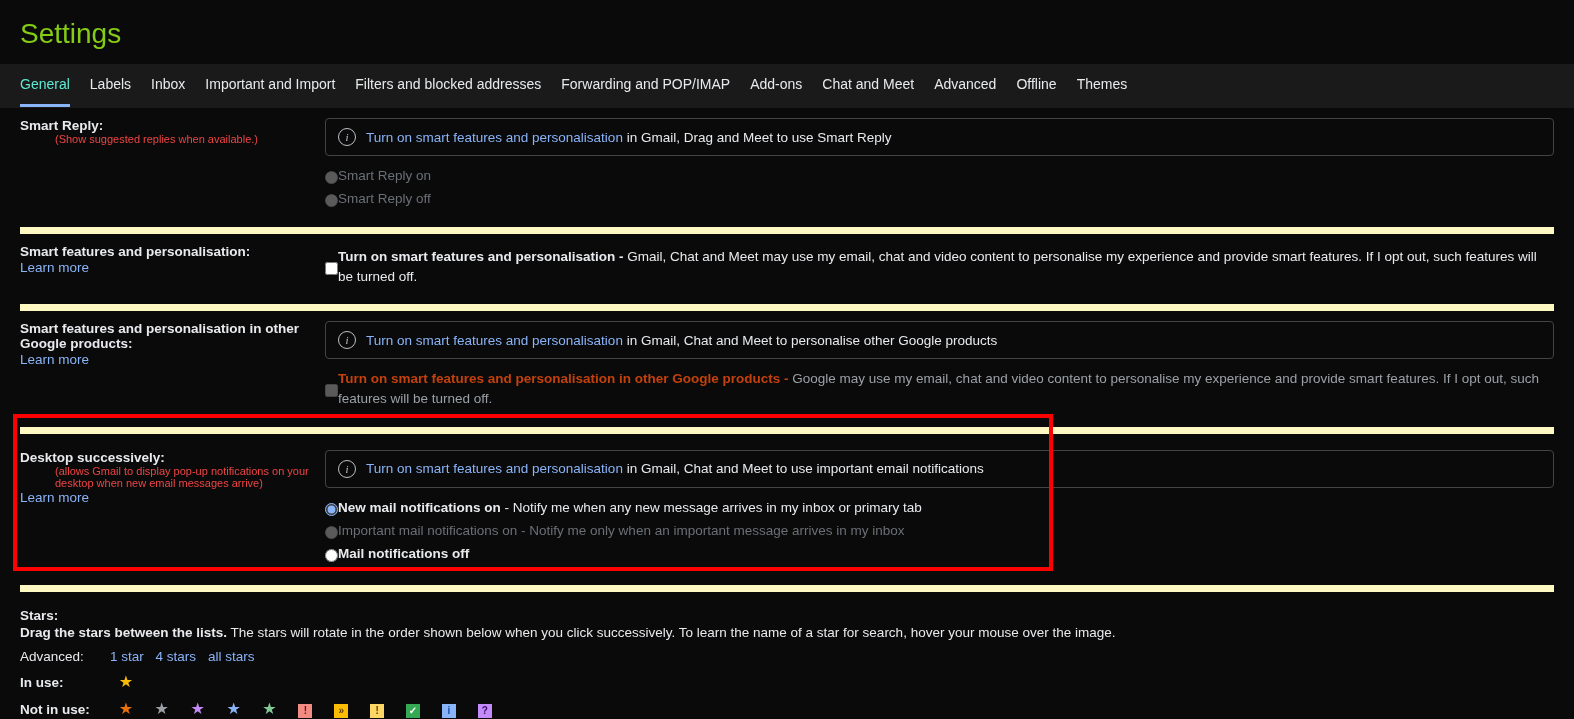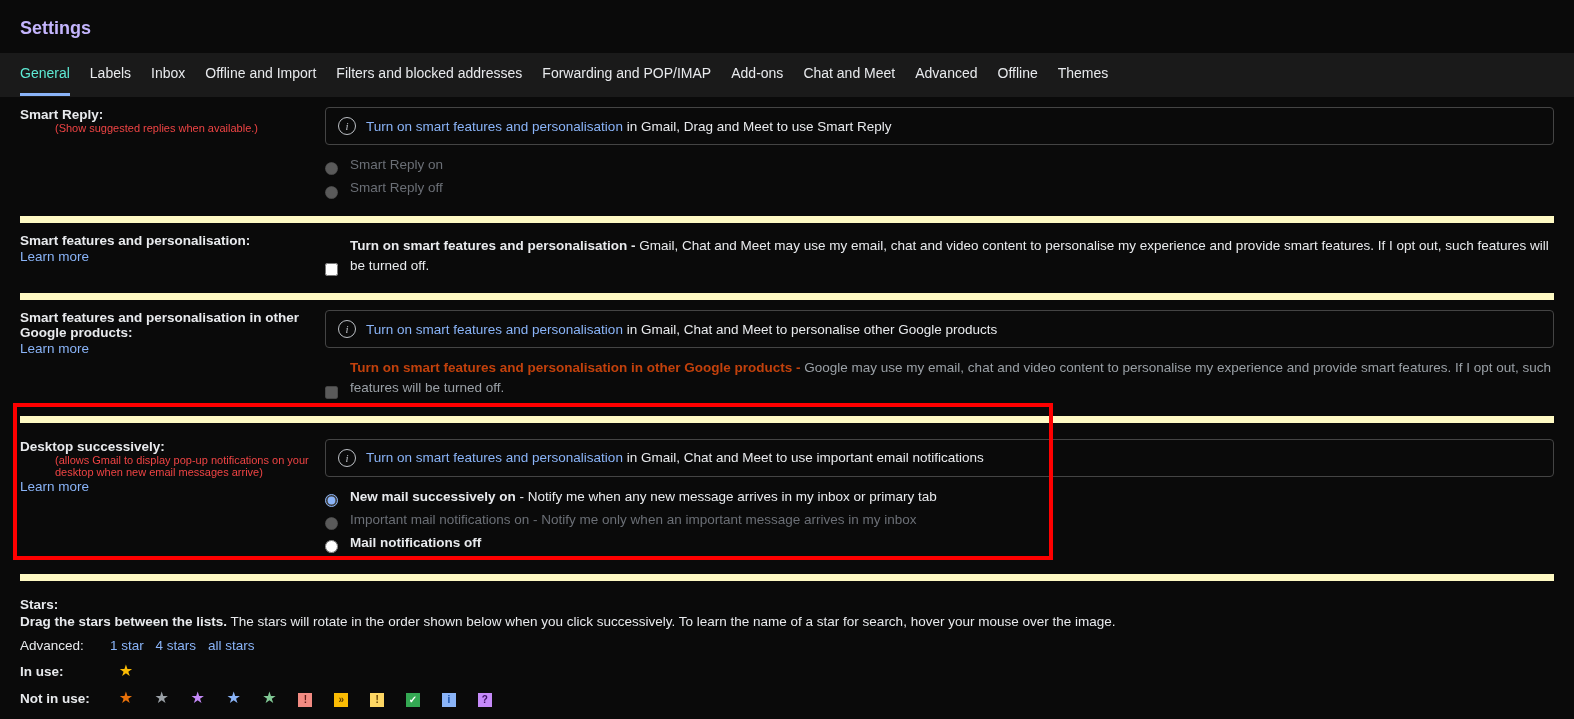--- a/index.html
+++ b/index.html
@@ -7,23 +7,23 @@
       background: #0a0a0a;
       color: #e8eaed;
       font-family: Arial, sans-serif;
       font-size: 14px;
       width: 1574px;
     }
     .header {
       padding: 18px 20px 14px;
     }
     .header h1 {
-      font-size: 18px;
-      font-weight: 700;
-      color: #c4b5fd;
+      font-size: 28px;
+      font-weight: 400;
+      color: #84cc16;
     }
     .tabbar {
       background: #1a1a1a;
       padding: 0 20px;
       display: flex;
       gap: 20px;
       border-bottom: 1px solid #1a1a1a;
     }
     .tab {
       padding: 12px 0;
@@ -89,22 +89,22 @@
       align-items: center;
       justify-content: center;
       font-size: 11px;
       color: #bdc1c6;
       font-style: italic;
       font-family: Georgia, serif;
       flex-shrink: 0;
     }
     .radio-row, .check-row {
       display: flex;
-      align-items: flex-end;
-      gap: 12px;
+      align-items: center;
+      gap: 0;
       margin: 3px 0;
       font-size: 13.5px;
       line-height: 1.5;
     }
     .radio-row input, .check-row input {
       margin-top: 3px;
       flex-shrink: 0;
     }
     .radio-row.disabled, .check-row.disabled {
       color: #6b6f76;
@@ -161,21 +161,21 @@
 <body>
 
 <div class="header">
   <h1>Settings</h1>
 </div>
 
 <div class="tabbar">
   <div class="tab active">General</div>
   <div class="tab">Labels</div>
   <div class="tab">Inbox</div>
-  <div class="tab">Offline and Import</div>
+  <div class="tab">Important and Import</div>
   <div class="tab">Filters and blocked addresses</div>
   <div class="tab">Forwarding and POP/IMAP</div>
   <div class="tab">Add-ons</div>
   <div class="tab">Chat and Meet</div>
   <div class="tab">Advanced</div>
   <div class="tab">Offline</div>
   <div class="tab">Themes</div>
 </div>
 
 <div class="content section-wrap">
@@ -248,21 +248,21 @@
     <div class="section-right">
       <div class="info-banner">
         <span class="info-icon">i</span>
         <span>
           <span class="learn-link">Turn on smart features and personalisation</span><span> in Gmail, Chat and Meet to use important email notifications</span>
         </span>
       </div>
       <label class="radio-row">
         <input type="radio" name="dn" checked="" style="">
         <span>
-          <span class="strong">New mail successively on</span><span> - Notify me when any new message arrives in my inbox or primary tab</span>
+          <span class="strong">New mail notifications on</span><span> - Notify me when any new message arrives in my inbox or primary tab</span>
         </span>
       </label>
       <label class="radio-row disabled">
         <input type="radio" disabled="" style="">
         <span>
           <span>Important mail notifications on</span><span> - Notify me only when an important message arrives in my inbox</span>
         </span>
       </label>
       <label class="radio-row">
         <input type="radio" name="dn" style="">

